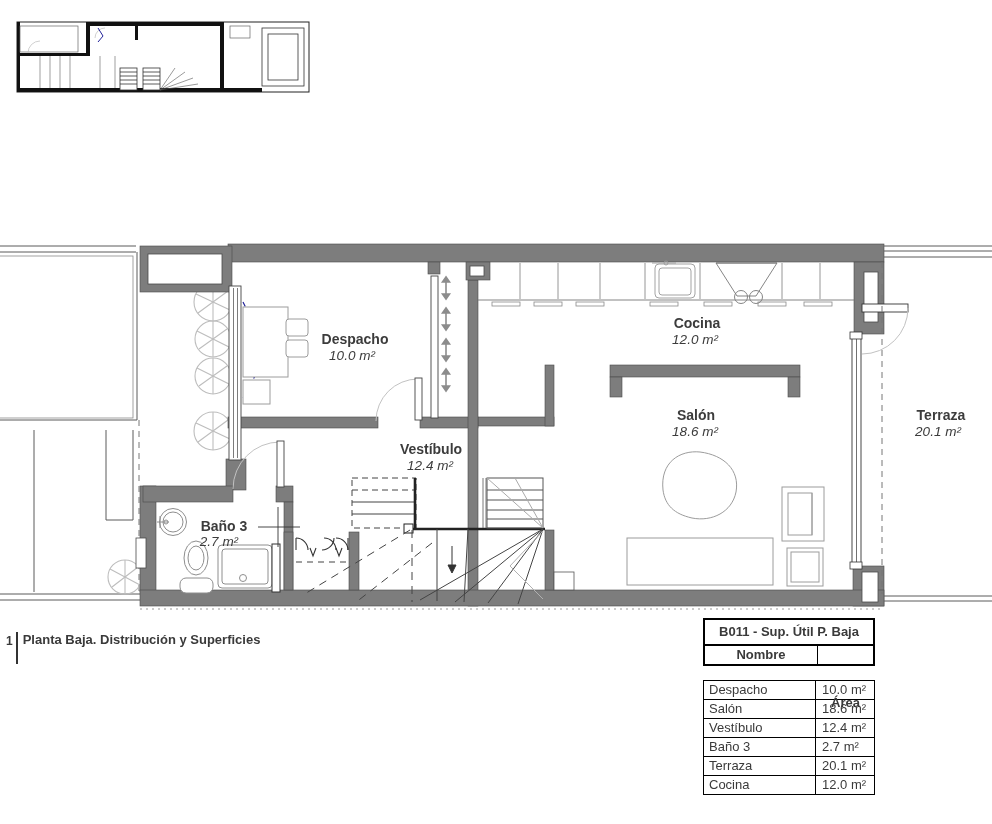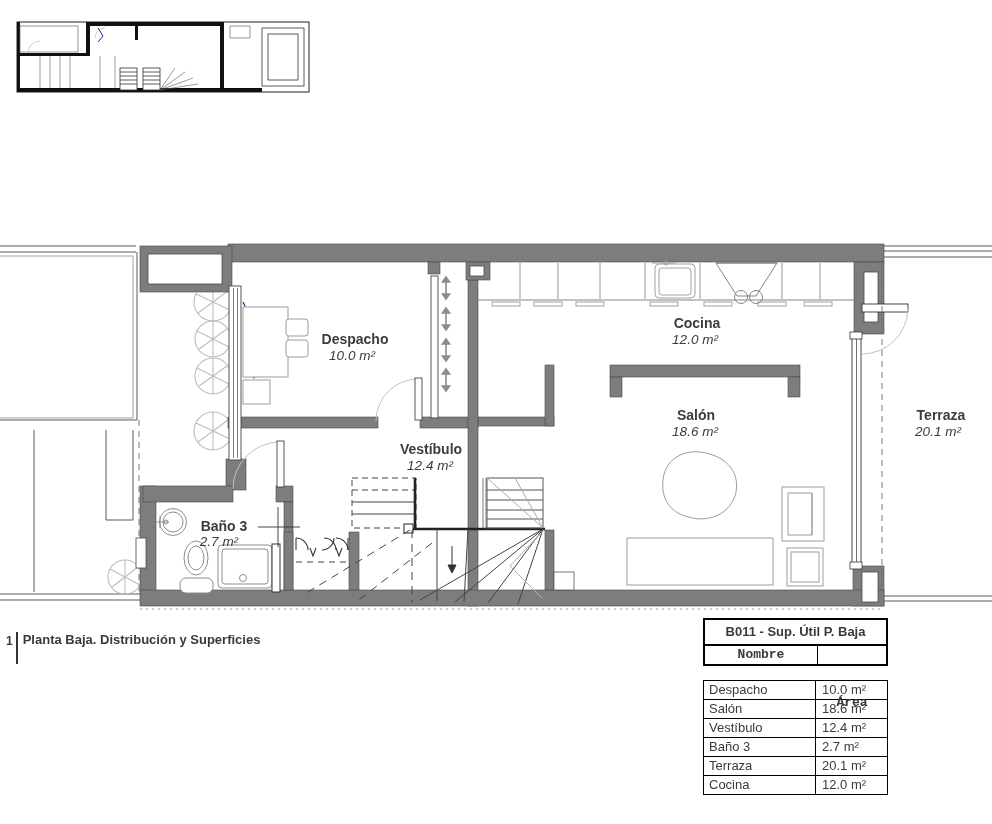--- a/index.html
+++ b/index.html
@@ -8,23 +8,23 @@
   svg{position:absolute;left:0;top:0;}
   .room-label{font:bold 14px "Liberation Sans",sans-serif;fill:#3c3c3c;}
   .room-area{font:italic 13.5px "Liberation Sans",sans-serif;fill:#3c3c3c;}
   
   .view-title{position:absolute;left:6px;top:632px;display:flex;align-items:flex-start;}
   .vt-num{font:bold 12px "Liberation Sans",sans-serif;margin-top:2px;}
   .vt-bar{width:2px;background:#333;height:32px;margin:0 5px 0 3px;}
   .vt-name{font:bold 13px "Liberation Sans",sans-serif;line-height:15px;}
   .vt-scale{font:12px "Liberation Sans",sans-serif;line-height:15px;font-weight:normal;}
   
-  .schedule{position:absolute;left:703px;top:618px;width:185px;font-size:13px;}
+  .schedule{position:absolute;left:703px;top:618px;width:172px;font-size:13px;}
   .sched-title{border:2px solid #000;height:24px;line-height:24px;text-align:center;font-weight:bold;}
-  .sched-cols{display:flex;border:2px solid #000;border-top:none;height:18px;line-height:18px;font-weight:bold;text-align:center;font-family:Liberation Mono, monospace;}
+  .sched-cols{display:flex;border:2px solid #000;border-top:none;height:18px;line-height:18px;font-weight:bold;text-align:center;}
   .sc-name{width:112px;border-right:1.5px solid #000;}
   .sc-area{flex:1;margin-top:48px;}
   .sched-gap{height:14px;}
   .sched-rows{border:1.5px solid #000;}
   .srow{display:flex;height:18px;line-height:18px;border-bottom:1px solid #000;}
   .srow:last-child{border-bottom:none;}
   .cell-name{width:112px;border-right:1px solid #000;padding-left:5px;box-sizing:border-box;}
   .cell-area{flex:1;padding-left:6px;}
   .srow-total{display:flex;height:19px;line-height:19px;}
   .srow-total .cell-name{border-right:none;}

